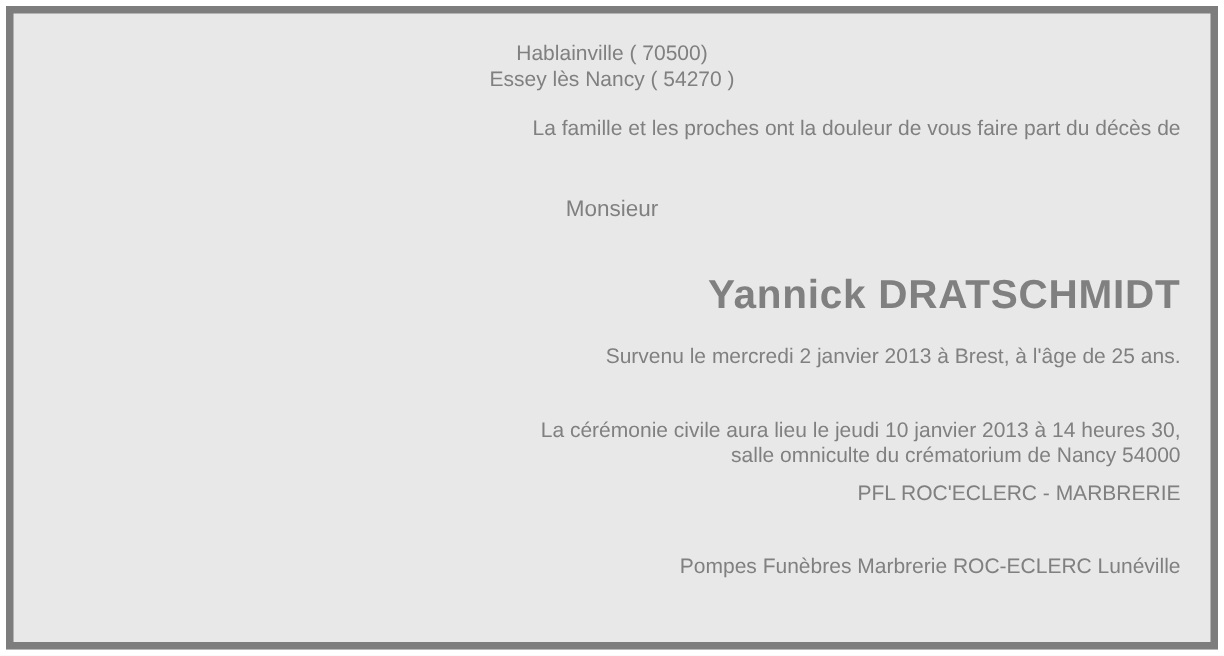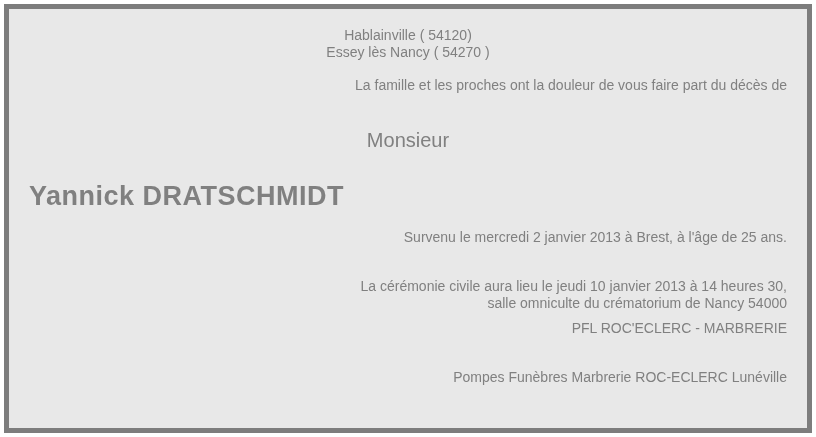--- a/index.html
+++ b/index.html
@@ -27,50 +27,50 @@
     color: #808080;
     font-size: 14px;
     line-height: 17px;
   }
   .line { margin: 0; }
   .center { text-align: center; }
   .left { text-align: right; }
   .locations { margin-bottom: 16px; }
   .intro { margin-bottom: 22px; }
   .civility {
-    font-size: 20px;
+    font-size: 15px;
     line-height: 18px;
     margin-bottom: 32px;
     margin-top: 37px;
   }
   .deceased-name {
     font-size: 27px;
     line-height: 30px;
     font-weight: bold;
-    text-align: left;
+    text-align: right;
     margin: 0 0 18px 0;
     color: #808080;
     letter-spacing: 0.5px;
   }
   .death-details { margin-bottom: 32px; }
   .ceremony { margin-bottom: 8px; }
   .ceremony span { display: block; }
   .repose { margin-bottom: 13px; }
   .notice { margin-bottom: 13px; }
   .funeral-home { margin-bottom: 32px; }
   .signature { margin-bottom: 0; text-align: right; }
 </style>
 </head>
 <body>
 
 <div class="frame">
   <div class="sheet">
 
     <p class="line center locations">
-      <span style="display:block">Hablainville ( 54120)</span>
+      <span style="display:block">Hablainville ( 70500)</span>
       <span style="display:block">Essey lès Nancy ( 54270 )</span>
     </p>
 
     <p class="line left intro">La famille et les proches ont la douleur de vous faire part du décès de</p>
 
     <p class="line center civility">Monsieur</p>
 
     <div class="deceased-name">Yannick DRATSCHMIDT</div>
 
     <p class="line left death-details">Survenu le mercredi 2 janvier 2013 à Brest, à l'âge de 25 ans.</p>

